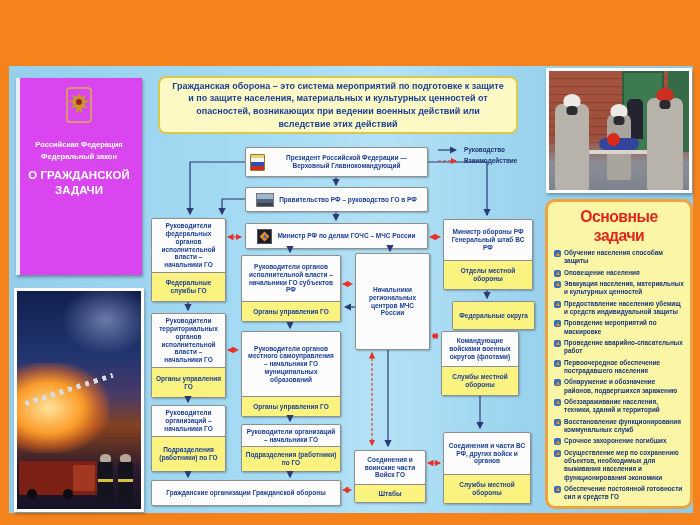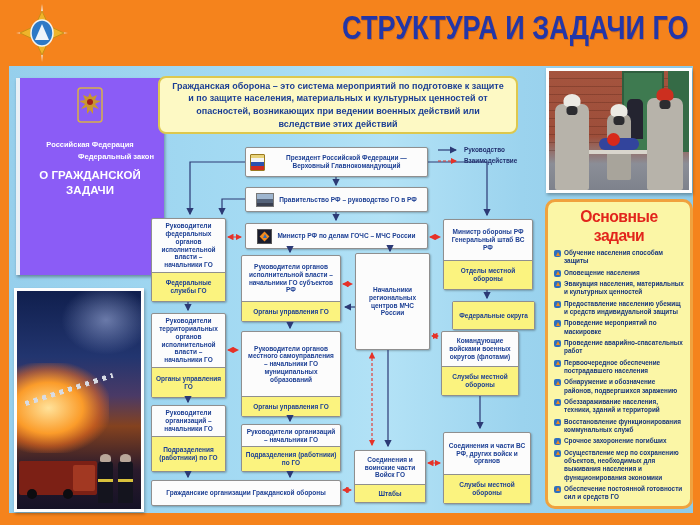--- a/index.html
+++ b/index.html
@@ -6,26 +6,26 @@
   body{font-family:"Liberation Sans", sans-serif; background:#888;}
   .poster{position:relative;width:700px;height:525px;background:#f5831c;overflow:hidden;}
   .blue-area{position:absolute;left:9px;top:66px;width:684px;height:447px;
     background:linear-gradient(90deg,#96cfec 0%,#a6dcf4 40%,#b3e2f6 55%,#9bd3ee 75%,#8fcbe9 100%);}
   
   .header{position:absolute;left:0;top:0;width:700px;height:66px;}
   .title{position:absolute;right:12px;top:9px;font-size:33px;font-weight:bold;color:#2336a8;
     letter-spacing:0px;transform:scaleX(0.82);transform-origin:right center;white-space:nowrap;
     text-shadow:1px 1px 0 rgba(120,40,0,0.25);}
   
-  .book{position:absolute;left:16px;top:78px;width:148px;height:197px;background:#8b5cf6;
+  .book{position:absolute;left:16px;top:78px;width:126px;height:197px;background:#d946ef;
     box-shadow:1px 2px 3px rgba(0,0,0,0.35);}
   .book-edge{position:absolute;left:0;top:0;width:4px;height:100%;background:#e8f0f6;}
   .book-coa{position:absolute;left:50%;top:9px;transform:translateX(-50%);}
   .book-l1{position:absolute;left:0;top:62px;width:100%;text-align:center;color:#fff;font-size:7.5px;font-weight:bold;}
-  .book-l2{position:absolute;left:0;top:74px;width:100%;text-align:center;color:#fff;font-size:7.5px;font-weight:bold;margin-left:26px;}
+  .book-l2{position:absolute;left:0;top:74px;width:100%;text-align:center;color:#fff;font-size:7.5px;font-weight:bold;}
   .book-title{position:absolute;left:0;top:90px;width:100%;text-align:center;color:#fff;font-size:11.5px;font-weight:bold;line-height:1.3;}
   
   .photo{position:absolute;border:3px solid #fdfdfd;box-shadow:1px 2px 3px rgba(0,0,0,0.3);overflow:hidden;}
   .photo-fire{left:14px;top:288px;width:124px;height:218px;
     background:linear-gradient(180deg,#101f4e 0%,#22356f 30%,#4a3a66 48%,#84421f 62%,#2a1a2c 82%,#151226 100%);}
   .flame{position:absolute;left:-18px;top:72px;width:110px;height:90px;
     background:radial-gradient(ellipse at 45% 50%, #ffe29a 0%, #fb9c2a 40%, rgba(240,110,30,0.55) 60%, rgba(240,110,30,0) 75%);}
   .smoke{position:absolute;right:-10px;top:-6px;width:90px;height:70px;
     background:radial-gradient(ellipse at 50% 50%, rgba(150,165,210,0.65) 0%, rgba(150,165,210,0) 70%);}
   .truck{position:absolute;left:2px;bottom:14px;width:78px;height:34px;background:#7c2015;border-radius:2px;}
@@ -83,30 +83,20 @@
     border-left:2px solid transparent;border-right:2px solid transparent;border-bottom:4px solid #f08a1e;}
   .task .t{font-size:6.4px;font-weight:bold;color:#17367e;line-height:1.3;}
   svg.arrows{position:absolute;left:0;top:0;pointer-events:none;}
   .emblem{position:absolute;left:16px;top:4px;}
 </style>
 </head>
 <body>
 
 <div class="poster">
 
-  <div class="header">
-    <svg class="emblem" width="52" height="58" viewBox="0 0 52 58">
-      <polygon points="26,0 29,26 26,58 23,26" fill="#f3f3f0"></polygon>
-      <polygon points="0,29 26,26 52,29 26,32" fill="#f3f3f0"></polygon>
-      <polygon points="26,7 33,22 48,29 33,36 26,51 19,36 4,29 19,22" fill="#f0b42a" stroke="#c98e14" stroke-width="1"></polygon>
-      <ellipse cx="26" cy="29" rx="11" ry="13" fill="#2e79c6" stroke="#f3f3f0" stroke-width="1.5"></ellipse>
-      <polygon points="26,20 33,36 19,36" fill="#eef4fa"></polygon>
-    </svg>
-    <div class="title">СТРУКТУРА И ЗАДАЧИ ГО</div>
-  </div>
 
   <div class="blue-area"></div>
 
   <div class="book">
     <div class="book-edge"></div>
     <svg class="book-coa" width="30" height="40" viewBox="0 0 30 40">
       <rect x="3" y="1" width="24" height="34" fill="none" stroke="#d8b04a" stroke-width="1.5" rx="3"></rect>
       <polygon points="15,6 17,10 22,8 20,13 26,14 20,17 24,22 18,20 18,27 15,23 12,27 12,20 6,22 10,17 4,14 10,13 8,8 13,10" fill="#c9972f"></polygon>
       <circle cx="15" cy="15" r="3" fill="#a32018"></circle>
     </svg>

